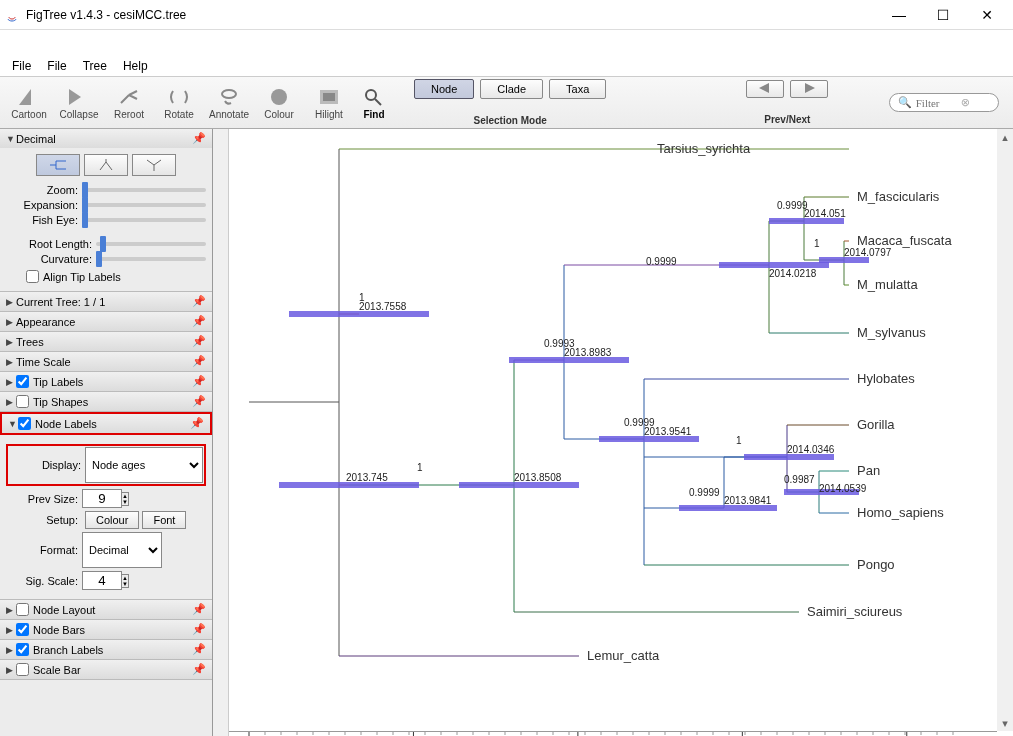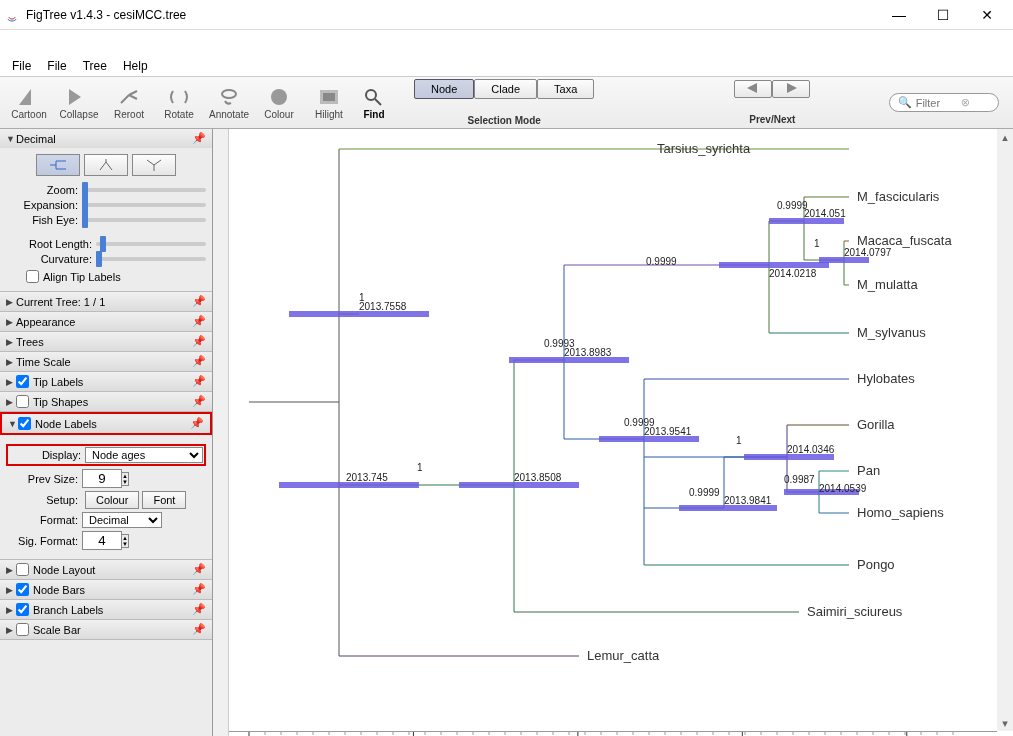--- a/index.html
+++ b/index.html
@@ -8,47 +8,47 @@
 .titlebar .java-icon { width: 16px; height: 16px; margin-right: 6px; display: inline-flex; align-items: center; justify-content: center; }
 .titlebar .title { flex: 1; font-size: 12px; }
 .titlebar .winbtns { display: flex; }
 .titlebar .winbtn { width: 44px; height: 28px; display: flex; align-items: center; justify-content: center; font-size: 14px; cursor: pointer; }
 .menubar { height: 22px; display: flex; align-items: center; padding: 0 4px; font-size: 12px; border-bottom: 1px solid #ccc; margin-top: 25px; }
 .menubar .menuitem { padding: 2px 8px; cursor: pointer; }
 .toolbar { height: 52px; background: linear-gradient(#f8f8f8,#ececec); border-bottom: 1px solid #aaa; display: flex; align-items: center; padding: 0 4px; }
 .toolbar .tbtn { display: flex; flex-direction: column; align-items: center; justify-content: center; width: 50px; cursor: pointer; font-size: 10px; color: #444; }
 .toolbar .tbtn .ticon { width: 28px; height: 24px; display: flex; align-items: center; justify-content: center; }
 .toolbar .tgroup { margin-left: 20px; display: flex; flex-direction: column; align-items: center; }
-.toolbar .tgroup .btns { display: flex; }
+.toolbar .tgroup .btns { display: flex; gap: 6px; }
 .toolbar .tgroup .lbl { font-size: 10px; color: #333; margin-top: 16px; font-weight: bold; }
 .modebtn { border: 1px solid #888; padding: 3px 16px; background: linear-gradient(#fdfdfd,#e8e8e8); font-size: 11px; cursor: pointer; border-radius: 2px; }
 .modebtn.active { background: linear-gradient(#d0d5e5,#c3c9dc); border-color: #556; }
 .navbtn { border: 1px solid #888; padding: 2px 10px; background: linear-gradient(#fdfdfd,#e8e8e8); cursor: pointer; border-radius: 2px; }
 .filterbox { margin-left: auto; margin-right: 10px; border: 1px solid #999; border-radius: 10px; padding: 2px 8px; display: flex; align-items: center; background: #fff; width: 110px; }
 .filterbox .mag { margin-right: 4px; color: #777; }
-.filterbox input { border: none; outline: none; width: 45px; font-size: 11px; color: #999; }
+.filterbox input { border: none; outline: none; width: 45px; font-size: 11px; color: #999; font-family: Liberation Serif, serif; }
 .filterbox .clr { color: #aaa; cursor: pointer; }
 .mainarea { display: flex; height: calc(100% - 104px); }
 .sidepanel { width: 213px; background: #ececec; border-right: 1px solid #999; overflow-y: auto; font-size: 11px; }
 .section { border-bottom: 1px solid #bbb; }
 .section-header { background: linear-gradient(#f0f0f0,#dcdcdc); padding: 3px 6px; display: flex; align-items: center; cursor: pointer; }
 .section-header .tri { width: 10px; font-size: 9px; color: #444; }
 .section-header .cb { margin-right: 4px; }
 .section-header .lbl { flex: 1; }
 .section-header .pin { color: #888; font-size: 11px; }
 .section-body { background: #ececec; padding: 6px; }
 .layout-icons { display: flex; gap: 4px; justify-content: center; margin-bottom: 8px; }
 .layout-icons .lbtn { width: 44px; height: 22px; border: 1px solid #888; background: linear-gradient(#fdfdfd,#e5e5e5); display: flex; align-items: center; justify-content: center; cursor: pointer; }
 .layout-icons .lbtn.active { background: linear-gradient(#cfd7e8,#bfc9de); }
 .ctrl-row { display: flex; align-items: center; margin: 3px 0; font-size: 11px; }
 .ctrl-row .lbl { width: 76px; text-align: right; padding-right: 4px; }
 .ctrl-row .slider { flex: 1; height: 4px; background: #ccc; position: relative; border-radius: 2px; }
 .ctrl-row .slider .thumb { width: 6px; height: 16px; background: #4a7fd6; position: absolute; top: -6px; border-radius: 1px; }
 .ctrl-row select, .ctrl-row input[type=text] { font-size: 11px; padding: 1px; }
-.ctrl-row .sel { flex: 1; border: 1px solid #888; background: #fff; padding: 0 2px; }
+.ctrl-row .sel { flex: 1; border: 1px solid #888; background: #fff; padding: 10px 2px; }
 .ctrl-row .numinp { width: 40px; border: 1px solid #888; padding: 1px; text-align: center; }
 .ctrl-row .btn { border: 1px solid #888; padding: 2px 10px; background: linear-gradient(#fdfdfd,#e5e5e5); margin-left: 3px; cursor: pointer; }
 .checkbox-row { display: flex; align-items: center; padding: 2px 20px; }
 .checkbox-row input { margin-right: 4px; }
 .hl-red { border: 2px solid #d00; }
 .canvas-area { flex: 1; display: flex; position: relative; }
 .canvas-scroll { width: 16px; background: #f0f0f0; border-right: 1px solid #ccc; }
 .tree-view { flex: 1; position: relative; background: #fff; overflow: hidden; }
 .tree-svg { position: absolute; left: 0; top: 0; }
 .taxon { font-size: 13px; fill: #333; }
@@ -313,21 +313,21 @@
             <div class="ctrl-row">
               <span class="lbl">Setup:</span>
               <span class="btn">Colour</span>
               <span class="btn">Font</span>
             </div>
             <div class="ctrl-row">
               <span class="lbl">Format:</span>
               <select class="sel" style="flex:0 0 80px"><option>Decimal</option></select>
             </div>
             <div class="ctrl-row">
-              <span class="lbl">Sig. Format:</span>
+              <span class="lbl">Sig. Scale:</span>
               <input class="numinp" value="4" style="">
               <span style="display:inline-flex;flex-direction:column;font-size:6px;line-height:6px;border:1px solid #888;margin-left:-1px">
                 <span>▲</span>
                 <span>▼</span>
               </span>
             </div>
           </div>
         </div>
         <div class="section">
           <div class="section-header">

